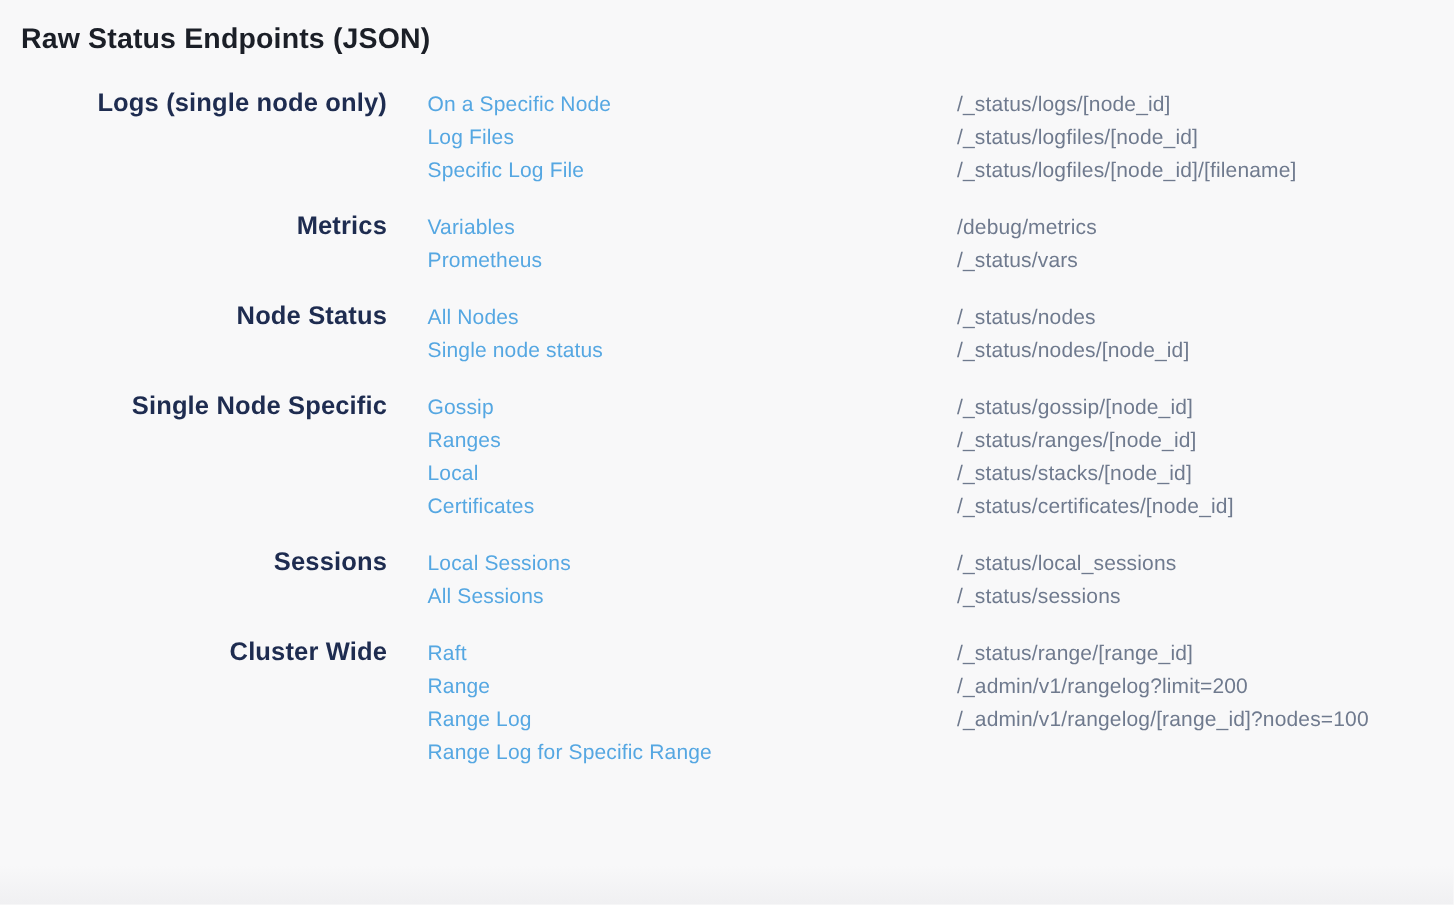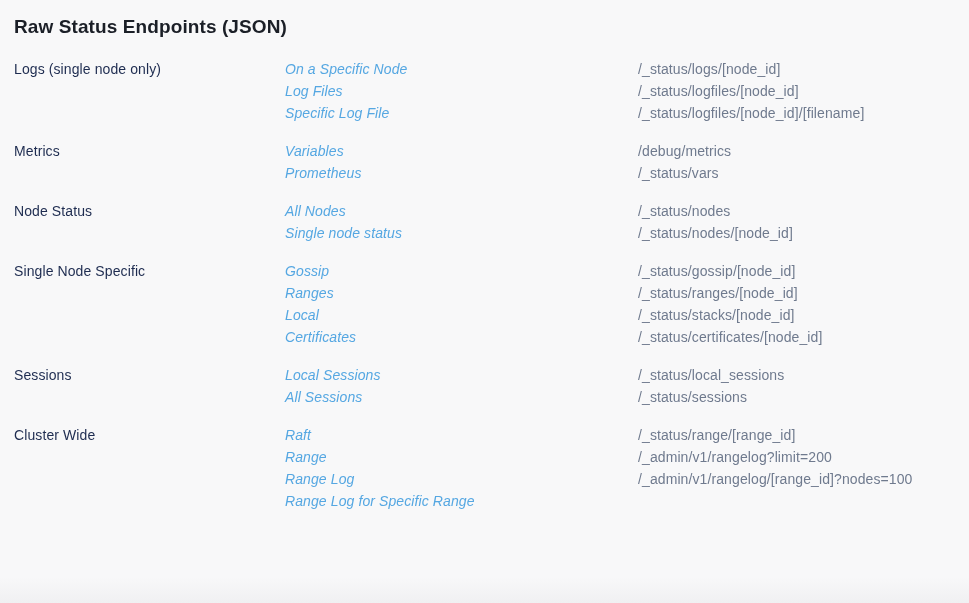--- a/index.html
+++ b/index.html
@@ -36,34 +36,33 @@
     margin-top: 19px;
   }
   .group {
     display: flex;
     align-items: flex-start;
     margin-bottom: 16px;
   }
   .col-cat {
     width: 244px;
     flex: 0 0 244px;
-    text-align: left;
+    text-align: right;
     color: var(--category-text);
-    font-size: 14px;
-    font-weight: 400;
+    font-size: 17px;
+    font-weight: 700;
     line-height: 22px;
     letter-spacing: 0.1px;
   }
   .col-links {
     flex: 0 0 353px;
     width: 353px;
     margin-left: 27px;
     display: flex;
     flex-direction: column;
-    font-style: italic;
   }
   .col-paths {
     flex: 1 1 auto;
     display: flex;
     flex-direction: column;
   }
   .link {
     color: var(--link-text);
     font-size: 14px;
     line-height: 22px;

